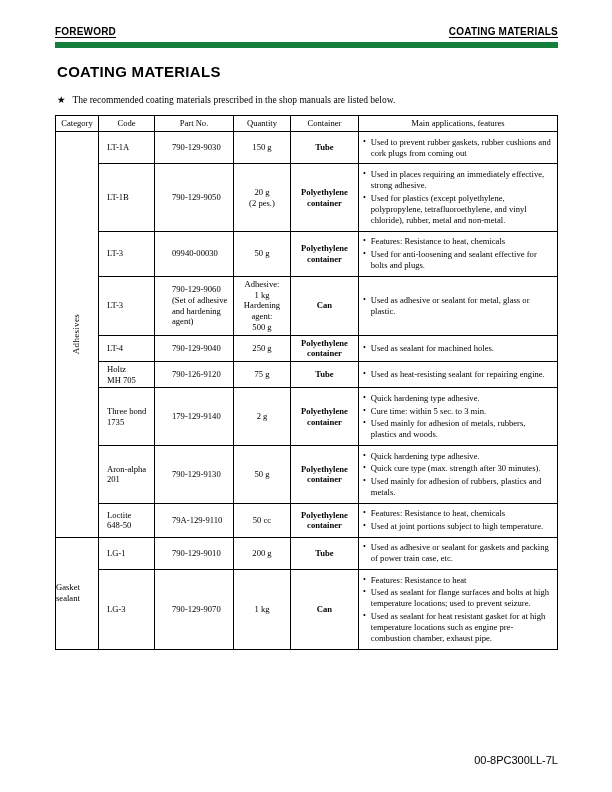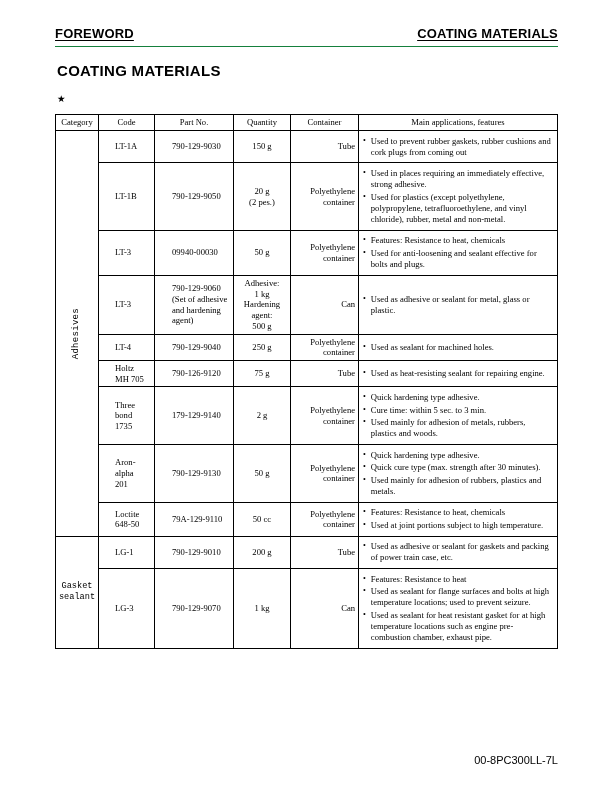--- a/index.html
+++ b/index.html
@@ -3,48 +3,48 @@
 <meta charset="utf-8">
 <style>
   * { box-sizing: border-box; }
   html, body { margin: 0; padding: 0; background: #ffffff; }
   .page {
     width: 612px; height: 792px; background: #ffffff; position: relative;
     padding: 26px 54px 0 55px; font-family: "Liberation Serif", serif; color: #000;
   }
   .running-header {
     display: flex; justify-content: space-between; align-items: flex-end;
-    font-family: "Liberation Sans", sans-serif; font-weight: 700; font-size: 13px;
-    letter-spacing: 0.2px; border-bottom: 1px solid #15803d; padding-bottom: 5px;
+    font-family: "Liberation Sans", sans-serif; font-weight: 700; font-size: 10px;
+    letter-spacing: 0.2px; border-bottom: 6px solid #15803d; padding-bottom: 5px;
   }
   .running-header span { text-decoration: underline; text-underline-offset: 2px; }
   .page-title {
     font-family: "Liberation Sans", sans-serif; font-weight: 700; font-size: 15px;
     letter-spacing: 0.3px; margin: 15px 0 0 2px;
   }
   .note { display: flex; gap: 7px; margin: 15px 0 9px 2px; font-size: 9.5px; }
   .note .star { font-size: 9.5px; line-height: 1.2; }
 
   table {
     border-collapse: collapse; table-layout: fixed; width: 100%;
     font-size: 8.6px; line-height: 1.25; color: #000;
   }
   td, th { border: 1px solid #000; padding: 2px 3px; }
   th { font-weight: 400; text-align: center; height: 15px; overflow: hidden; }
 
-  .cat-cell { text-align: center; vertical-align: middle; padding: 0; font-family: Liberation Mono, monospace; }
+  .cat-cell { vertical-align: middle; padding: 0; }
   .cat-rot {
     writing-mode: vertical-rl; transform: rotate(180deg);
     margin: 0 auto; font-size: 9px; letter-spacing: 0.3px;
   }
   .cat-h { font-size: 8.6px; line-height: 1.3; }
-  .code-cell  { text-align: left;  vertical-align: middle; white-space: pre-line; padding-left: 16px; }
+  .code-cell  { text-align: left;  vertical-align: middle; white-space: pre-line; padding-left: 8px; }
   .part-cell  { text-align: left;  vertical-align: middle; white-space: pre-line; padding-left: 17px; }
   .qty-cell   { text-align: center; vertical-align: middle; white-space: pre-line; }
-  .container-cell { text-align: right; vertical-align: middle; }
+  .container-cell { text-align: center; vertical-align: middle; font-weight: bold; }
   .app-cell   { text-align: left; vertical-align: middle; padding: 3px 4px; }
   .bullet { display: flex; gap: 5px; margin: 1.5px 0; line-height: 1.3; }
   .bullet .dot { flex: 0 0 auto; font-size: 8px; }
 
   .footer {
     position: absolute; left: 55px; right: 54px; bottom: 26px;
     display: flex; justify-content: flex-end;
     font-family: "Liberation Sans", sans-serif; font-size: 11px;
   }
 </style>
@@ -55,20 +55,21 @@
 
   <div class="running-header">
     <span>FOREWORD</span>
     <span>COATING MATERIALS</span>
   </div>
 
   <div class="page-title">COATING MATERIALS</div>
 
   <div class="note">
     <span class="star">★</span>
+    <span>The recommended coating materials prescribed in the shop manuals are listed below.</span>
   </div>
 
   <table>
     <colgroup>
       <col style="width:43px">
       <col style="width:56px">
       <col style="width:79px">
       <col style="width:57px">
       <col style="width:68px">
       <col>

